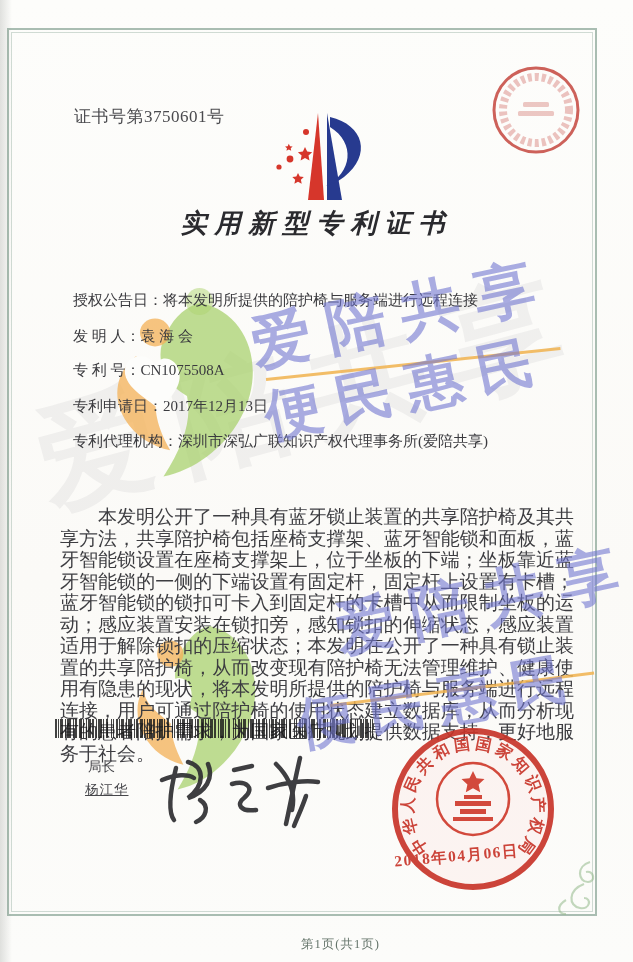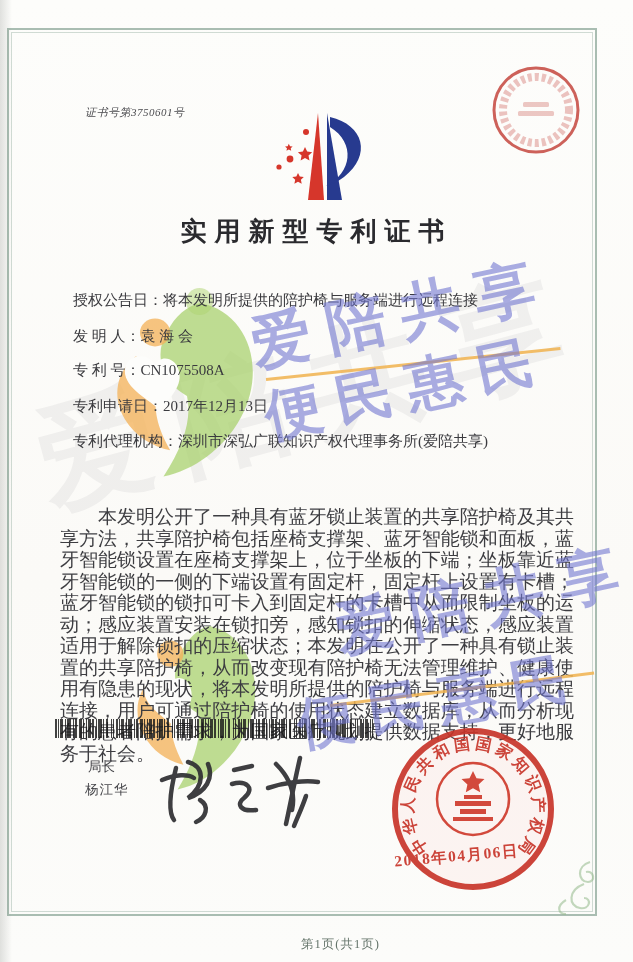--- a/index.html
+++ b/index.html
@@ -9,36 +9,36 @@
     overflow:hidden;font-family:"Liberation Serif",serif;color:#3a3a3e;
   }
   .page::before{content:"";position:absolute;left:0;top:0;bottom:0;width:12px;
     background:linear-gradient(90deg,rgba(90,95,90,.18),rgba(0,0,0,0));z-index:6;pointer-events:none;}
   
   .frame{position:absolute;left:7px;top:28px;right:36px;bottom:46px;
     border:2px solid rgba(154,177,164,.85);z-index:1;}
   .frame-inner{position:absolute;left:11px;top:32px;right:40px;bottom:50px;
     border:1px solid rgba(154,177,164,.45);z-index:1;}
   
-  .cert-no{position:absolute;left:85px;top:105px;font-size:11px;letter-spacing:.5px;
-    color:#4a4a4e;z-index:2;font-style:italic;}
+  .cert-no{position:absolute;left:74px;top:105px;font-size:17px;letter-spacing:.5px;
+    color:#4a4a4e;z-index:2;}
   .logo{position:absolute;left:248px;top:103px;z-index:2;}
-  .title{position:absolute;left:0;top:214px;width:100%;text-align:center;
-    font-size:26px;font-weight:700;letter-spacing:8px;color:#2a2a2e;z-index:2;}
+  .title{position:absolute;left:0;top:206px;width:100%;text-align:center;
+    font-size:26px;font-weight:700;letter-spacing:8px;color:#2a2a2e;z-index:2;font-style:italic;}
   
   .field{position:absolute;left:73px;width:500px;font-size:15px;color:#3b3b3f;z-index:2;white-space:nowrap;}
   .field .lab{display:inline-block;}
   
   .abstract{position:absolute;left:60px;top:506px;width:514px;font-size:19px;
     line-height:21.5px;text-align:justify;text-indent:2em;color:#3d3d41;z-index:2;}
   
   .barcode{position:absolute;left:55px;top:719px;z-index:2;opacity:.82;}
   
   .sig-title{position:absolute;left:88px;top:758px;font-size:13.5px;color:#46464a;z-index:2;font-family:Liberation Serif, serif;}
-  .sig-name{position:absolute;left:85px;top:781px;font-size:13.5px;color:#46464a;z-index:2;letter-spacing:1px;}
+  .sig-name{position:absolute;left:85px;top:781px;font-size:13.5px;color:#46464a;z-index:2;letter-spacing:1px;text-decoration:underline;}
   .sig-scribble{position:absolute;left:148px;top:740px;z-index:2;opacity:.92;}
   
   .seal{position:absolute;left:385px;top:723px;z-index:5;opacity:.92;filter:blur(.3px);}
   .corner-stamp{position:absolute;left:490px;top:64px;z-index:4;opacity:.85;filter:blur(.7px);}
   .flourish{position:absolute;left:538px;top:856px;z-index:1;opacity:.55;}
   
   .footer{position:absolute;left:0;top:936px;width:100%;text-align:center;
     font-size:12.5px;color:#64746a;letter-spacing:1px;z-index:2;margin-left:24px;}
   
   .hearts{position:absolute;z-index:1;pointer-events:none;}

